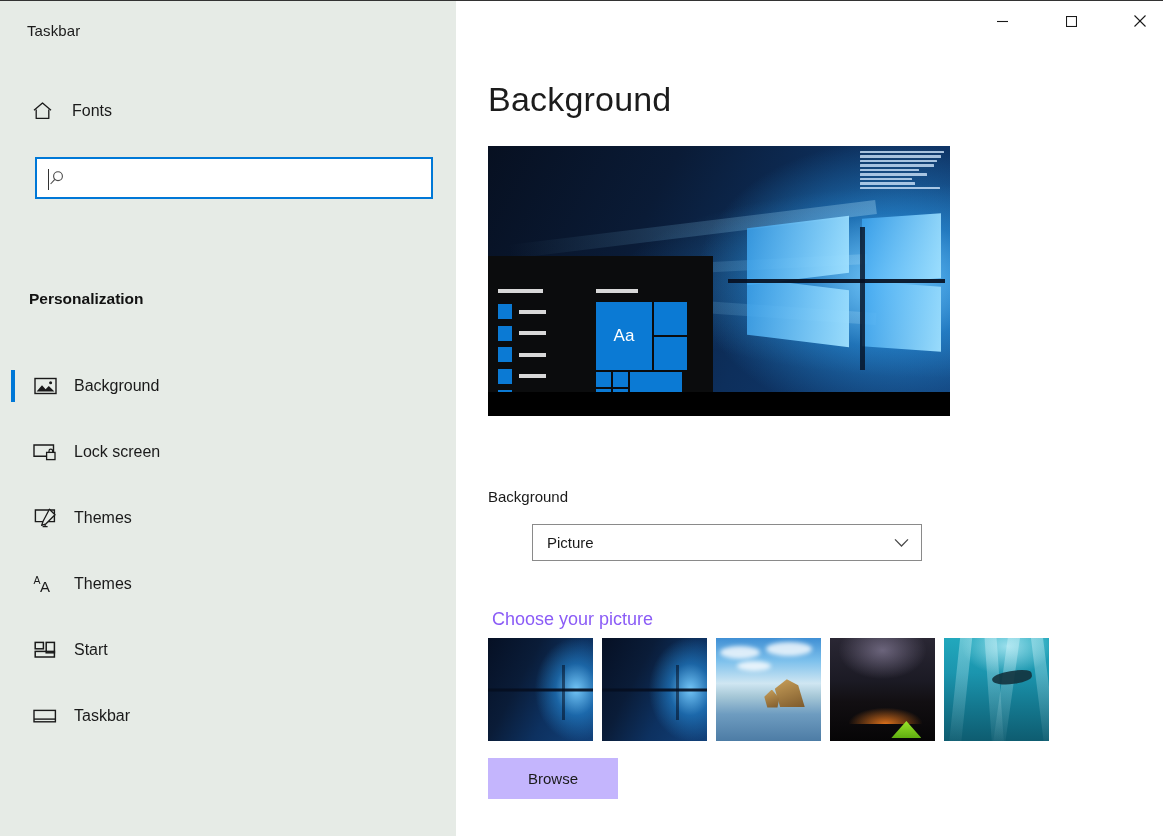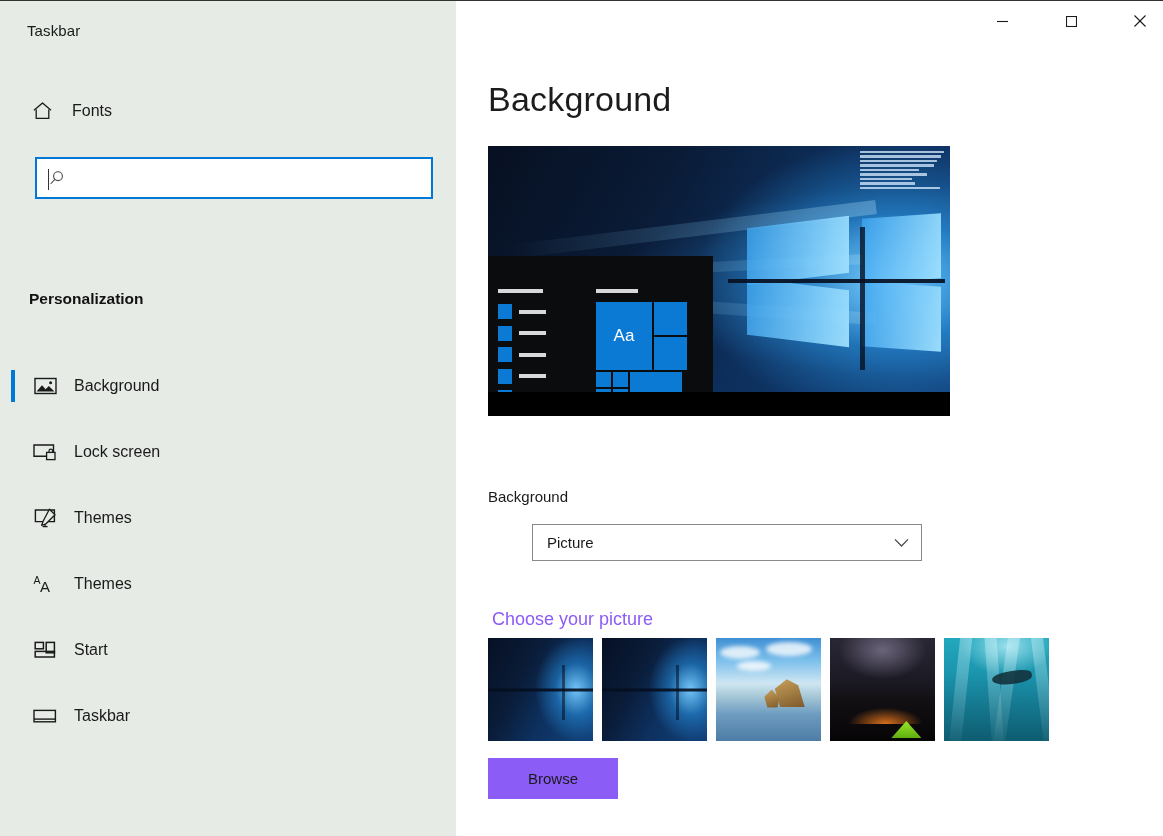--- a/index.html
+++ b/index.html
@@ -486,21 +486,21 @@
     transform: rotate(-8deg);
   }
 
   
   #browse-btn {
     position: absolute;
     left: 32px;
     top: 694px;
     width: 130px;
     height: 41px;
-    background: #8b5cf6;
+    background: #c4b5fd;
     border: 0;
     font-family: "Liberation Sans", sans-serif;
     font-size: 15px;
     color: #1a1a1a;
     cursor: default;
     padding: 4px;
   }
 </style>
 </head>
 <body>

